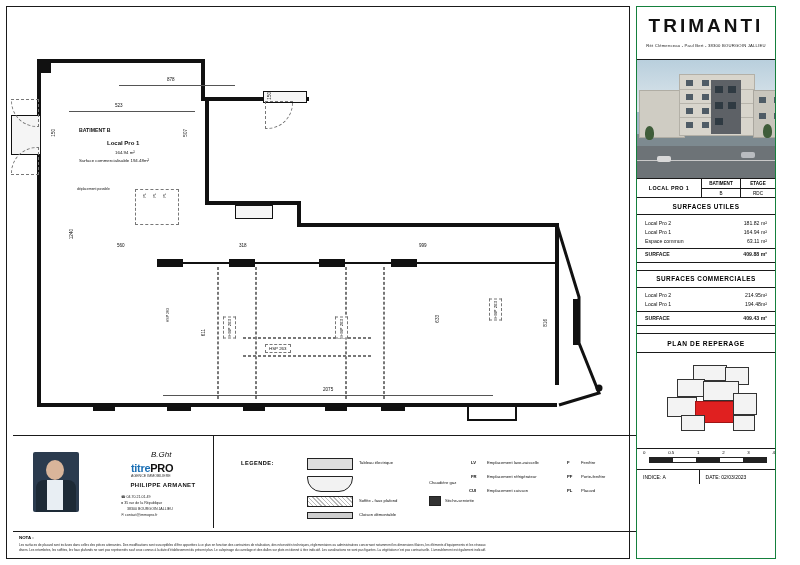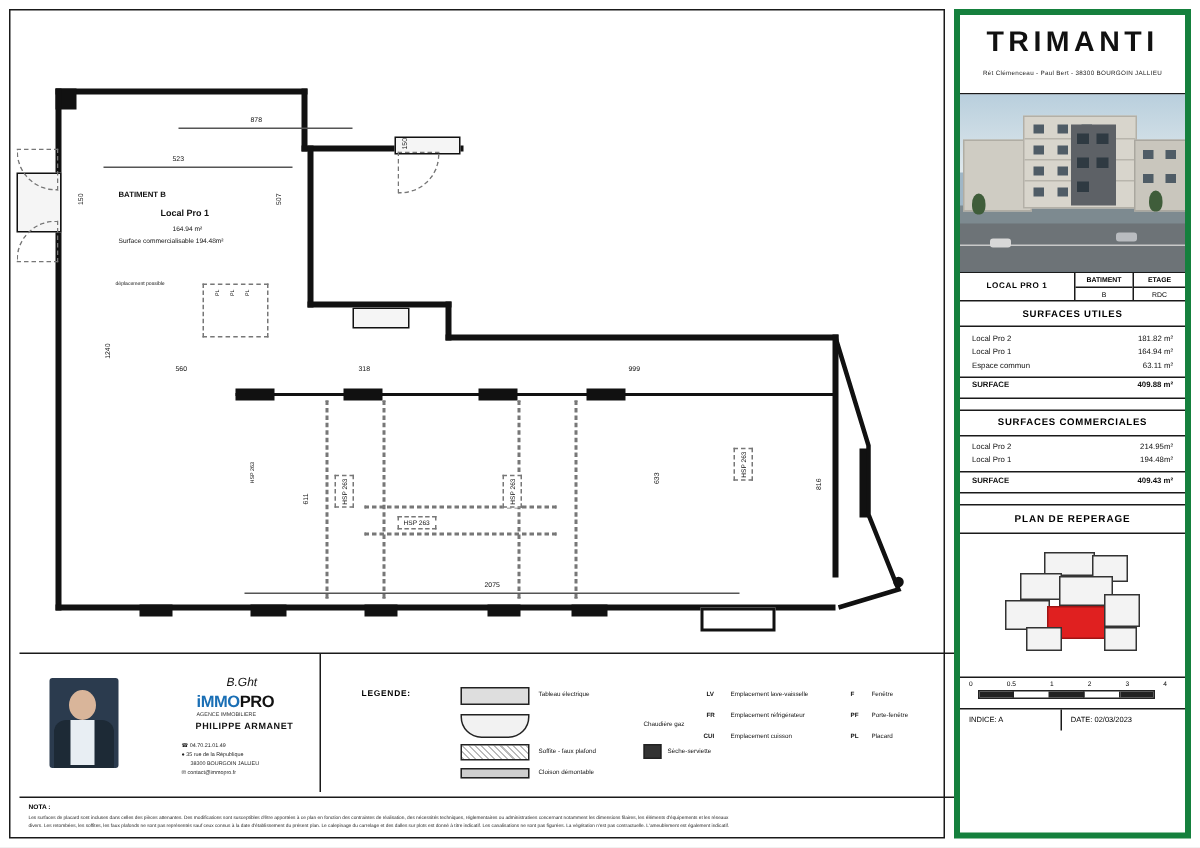--- a/index.html
+++ b/index.html
@@ -1,20 +1,20 @@
 <!DOCTYPE html>
 <html><head>
 <meta charset="utf-8">
 <style>
   html,body{margin:0;padding:0;background:#e8e8e8;}
   body{font-family:"Liberation Sans", sans-serif;}
   .page{position:relative;width:800px;height:565px;background:#ffffff;overflow:hidden;}
 
   
-  .panel{position:absolute;left:636px;top:6px;width:158px;height:553px;border:4px solid #15803d;box-sizing:border-box;}
+  .panel{position:absolute;left:636px;top:6px;width:140px;height:553px;border:1px solid #15803d;box-sizing:border-box;}
   .brand{position:relative;height:52px;border-bottom:1px solid #1a1a1a;}
   .brand-title{position:absolute;left:0;right:0;top:8px;text-align:center;font-size:19px;letter-spacing:3px;font-weight:bold;color:#111;}
   .brand-sub{position:absolute;left:0;right:0;top:36px;text-align:center;font-size:4.2px;letter-spacing:.2px;color:#222;}
   .photo{position:relative;height:118px;border-bottom:1px solid #1a1a1a;overflow:hidden;background:#9fb6c6;}
   .sky{position:absolute;left:0;top:0;right:0;height:52px;background:linear-gradient(#b9cfdd,#dfe8ec);}
   .bld-main{position:absolute;left:42px;top:14px;width:74px;height:60px;background:#d8d5cc;border:1px solid #b3b0a7;}
   .bld-main .fl{position:absolute;left:0;right:0;height:1px;background:#b8b5ac;}
   .bld-dark{position:absolute;left:74px;top:20px;width:30px;height:54px;background:#5d6166;}
   .bld-left{position:absolute;left:2px;top:30px;width:44px;height:46px;background:#cfccc3;border:1px solid #b0ada4;}
   .bld-right{position:absolute;left:116px;top:30px;width:40px;height:46px;background:#c9c6bd;border:1px solid #aaa79f;}
@@ -176,21 +176,21 @@
     <div class="dimline" style="left:156px;top:388px;width:330px;height:.6px;"></div>
 
     <div class="bottom">
       <div class="card">
         <div class="avatar">
           <div class="body"></div>
             <div class="shirt"></div>
             <div class="head"></div>
         </div>
         <div class="sig">B.Ght</div>
-        <div class="immo"><span class="i">iMMO</span><span>PRO</span></div>
+        <div class="immo"><span class="i">titre</span><span>PRO</span></div>
         <div class="immo-sub">AGENCE IMMOBILIERE</div>
         <div class="agent">PHILIPPE ARMANET</div>
         <div class="contact">
           <div><span>☎</span> <span>04.70.21.01.49</span></div>
           <div><span>●</span> <span>35 rue de la République</span></div>
           <div style="padding-left:6px;">38300 BOURGOIN JALLIEU</div>
           <div><span>✉</span> <span>contact@immopro.fr</span></div>
         </div>
       </div>
 

